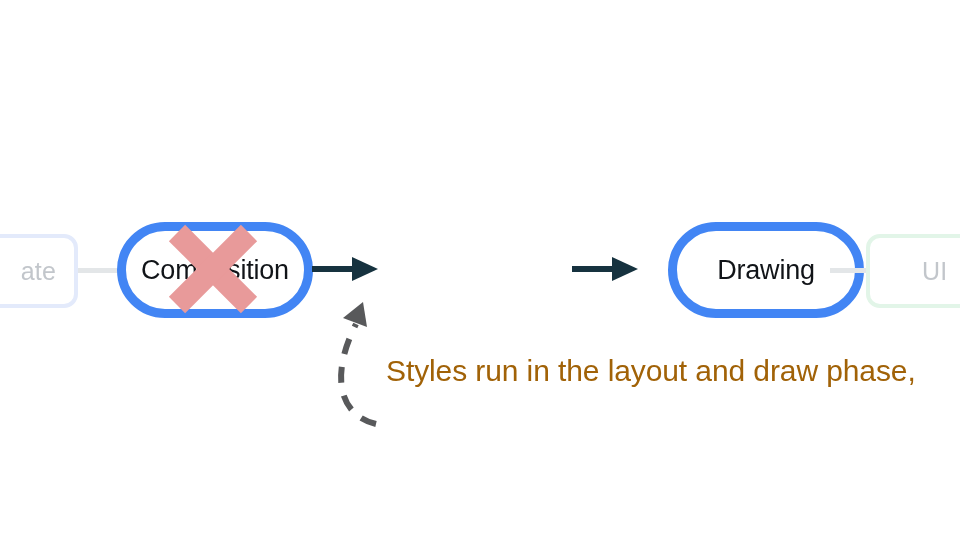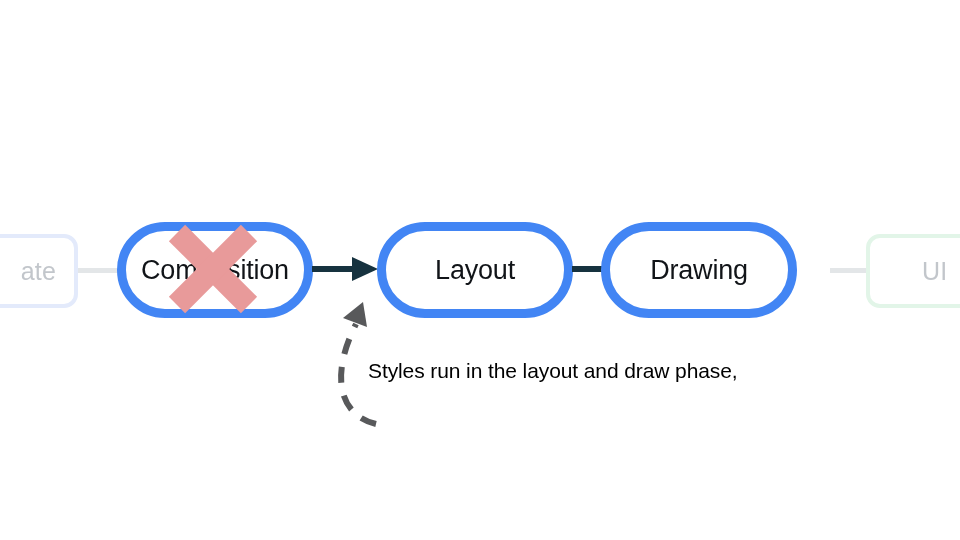--- a/index.html
+++ b/index.html
@@ -74,21 +74,21 @@
     justify-content: center;
   }
   .pill-label {
     font-size: 27px;
     color: #111418;
     letter-spacing: -0.2px;
     white-space: nowrap;
   }
   #pill-composition { left: 117px; }
   #pill-layout      { left: 377px; }
-  #pill-drawing     { left: 601px; }
+  #pill-drawing     { left: 668px; }
 
   
   .strike-x {
     position: absolute;
     left: 168px;
     top: 224px;
     width: 90px;
     height: 90px;
     pointer-events: none;
   }
@@ -108,26 +108,26 @@
     position: absolute;
     left: 312px;
     top: 296px;
     width: 90px;
     height: 146px;
   }
 
   
   #annotation {
     position: absolute;
-    left: 368px;
+    left: 386px;
     top: 356px;
     width: 470px;
-    font-size: 21px;
+    font-size: 30px;
     line-height: 29px;
-    color: #000000;
+    color: #a16207;
     letter-spacing: -0.1px;
   }
   #annotation .line { display: block; white-space: nowrap; }
 </style>
 </head>
 <body>
 
 <div id="canvas">
 
   <div class="edge-box left">
@@ -144,23 +144,20 @@
       <line x1="9" y1="9" x2="81" y2="81"></line>
       <line x1="81" y1="9" x2="9" y2="81"></line>
     </g>
   </svg>
 
   <svg class="flow-arrow" id="arrow-1" viewBox="0 0 66 34">
     <line x1="0" y1="17" x2="46" y2="17" stroke="#16323F" stroke-width="6"></line>
     <polygon points="40,5 66,17 40,29" fill="#16323F"></polygon>
   </svg>
 
-  <div class="pill" id="pill-layout">
-    <span class="pill-label">Layout</span>
-  </div>
 
   <svg class="flow-arrow" id="arrow-2" viewBox="0 0 66 34">
     <line x1="0" y1="17" x2="46" y2="17" stroke="#16323F" stroke-width="6"></line>
     <polygon points="40,5 66,17 40,29" fill="#16323F"></polygon>
   </svg>
 
   <div class="pill" id="pill-drawing">
     <span class="pill-label">Drawing</span>
   </div>
 

